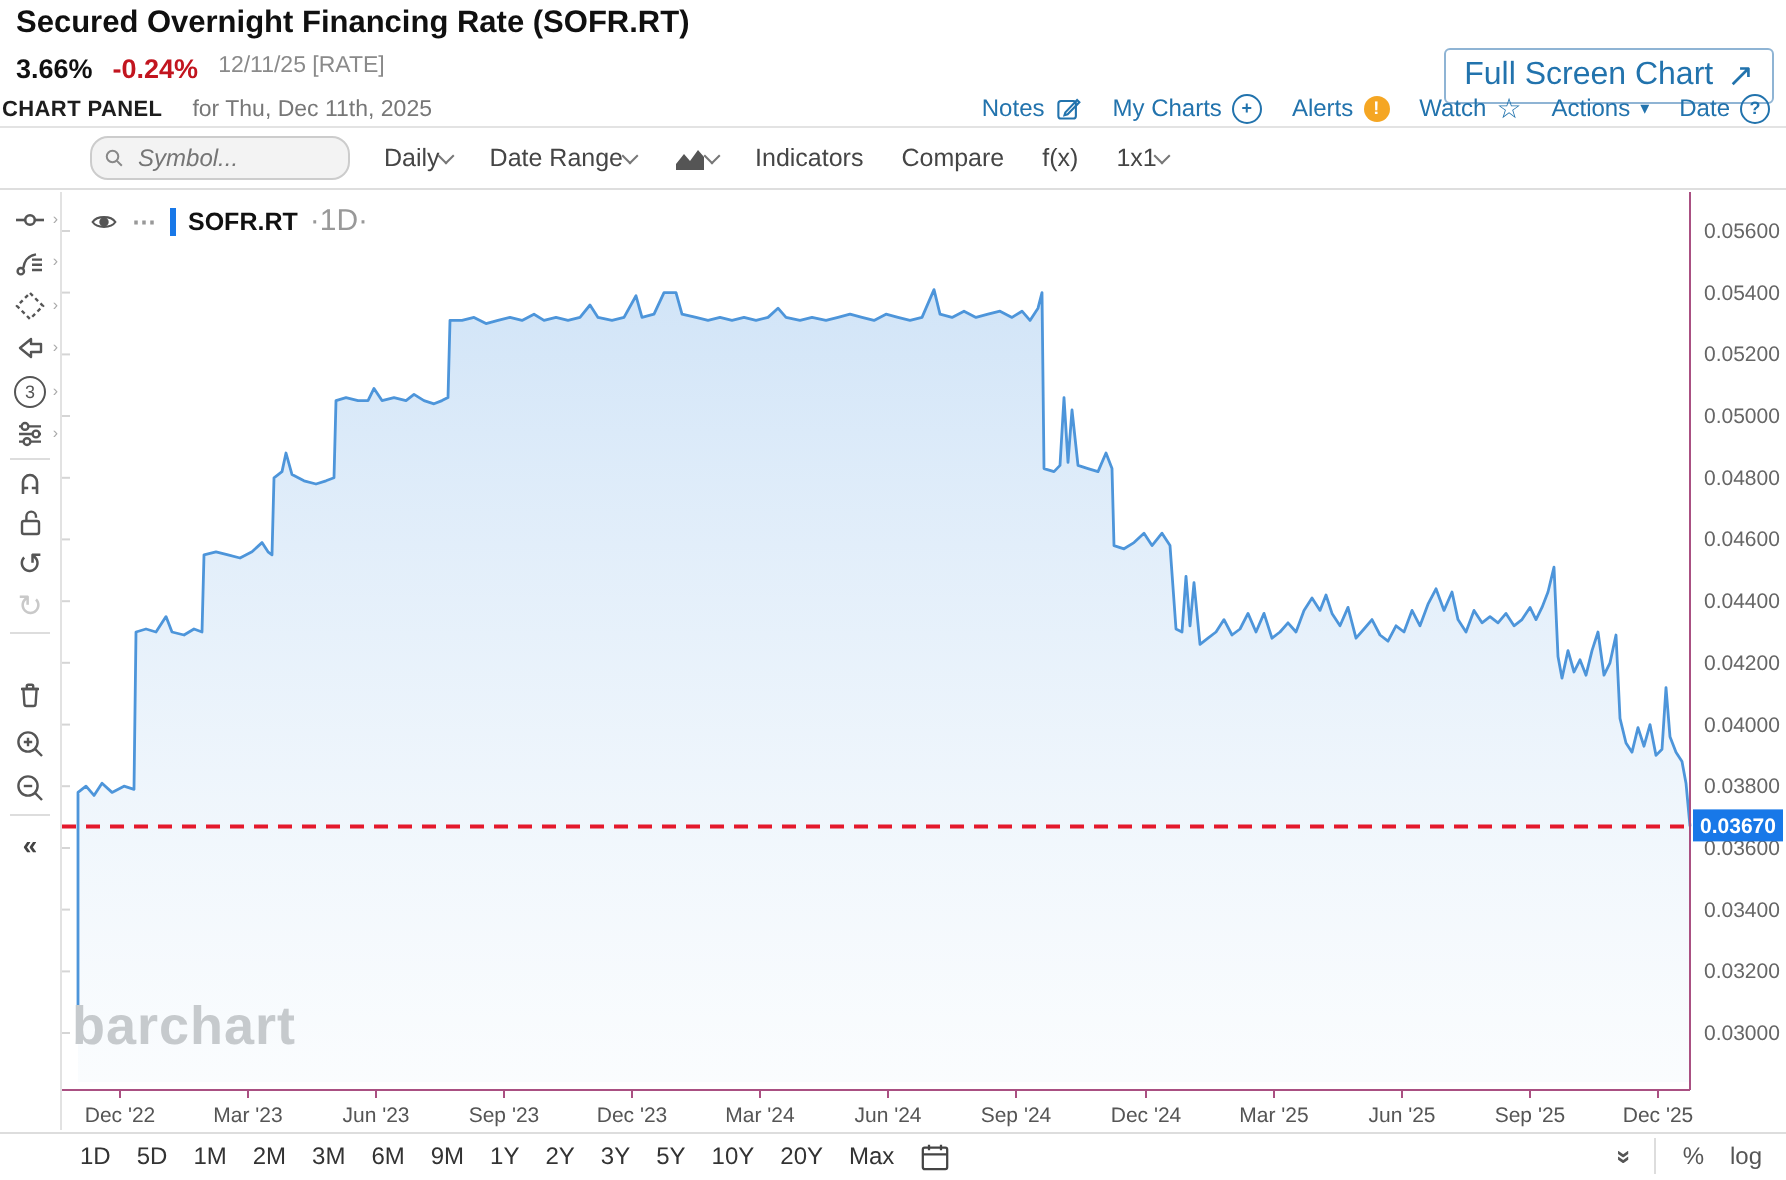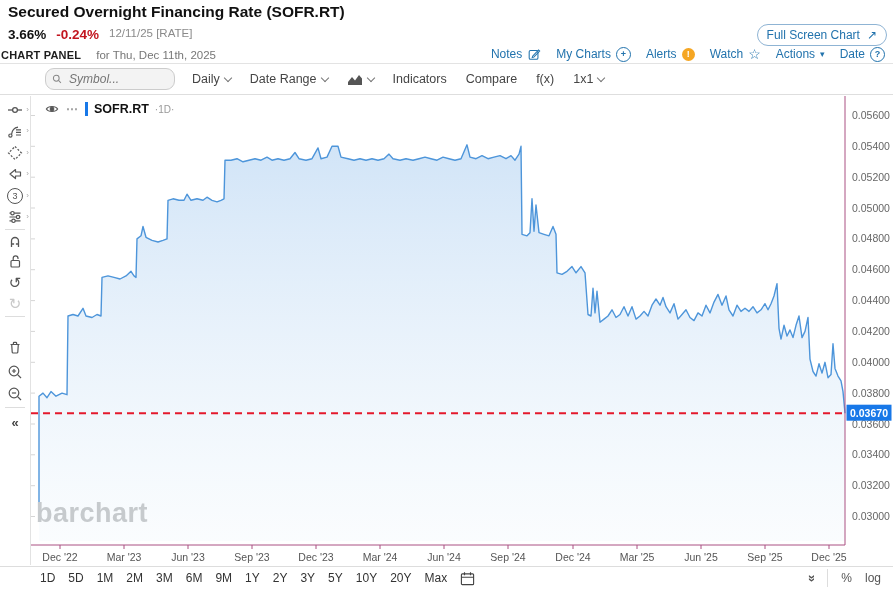--- a/index.html
+++ b/index.html
@@ -5,51 +5,51 @@
   html,body{margin:0;padding:0}
   body{width:893px;height:590px;position:relative;overflow:hidden;background:#fff;
        font-family:"Liberation Sans",sans-serif;color:#222;font-size:12px}
   .abs{position:absolute}
   
   #page-title{left:8px;top:3px;font-size:15.5px;font-weight:bold;color:#101010}
   #price-row{left:8px;top:27px;display:flex;align-items:flex-start;gap:10px}
   #last-price{font-weight:bold;font-size:13.5px;color:#111}
   #price-change{font-weight:bold;font-size:13.5px;color:#c2151f}
   #quote-meta{color:#8a8a8a;font-size:11.5px}
-  #fullscreen-btn{right:6px;top:24px;border:1px solid #8fb4d4;border-radius:11px;background:#fff;
-      color:#2273ad;font-size:12px;padding:3px 9px;display:flex;align-items:center;gap:7px;cursor:pointer}
+  #fullscreen-btn{right:6px;top:24px;border:1px solid #8fb4d4;border-radius:3px;background:#fff;
+      color:#2273ad;font-size:16px;padding:3px 9px;display:flex;align-items:center;gap:7px;cursor:pointer}
   #panel-row{left:1px;top:49px;font-size:11.5px;color:#777;display:flex;gap:15px;align-items:baseline}
   #panel-label{font-weight:bold;color:#1d1d1d;font-size:11px;letter-spacing:.2px}
   #links-row{right:8px;top:46px;display:flex;gap:15px;align-items:center;color:#2273ad;font-size:12px}
   .hlink{display:flex;align-items:center;gap:5px;cursor:pointer}
   .circle-badge{width:13px;height:13px;border-radius:50%;display:inline-flex;align-items:center;justify-content:center;font-size:9px;font-weight:bold}
   .badge-orange{background:#f5a623;color:#fff}
   .badge-blue-line{border:1.2px solid #2273ad;color:#2273ad}
   #hdr-div{left:0;right:0;top:63px;border-top:1px solid #e3e3e3}
   
   #toolbar{left:0;right:0;top:64px;height:31px;border-bottom:1px solid #dedede;display:flex;align-items:center;padding-left:45px;box-sizing:border-box}
-  .tb-item{font-size:12.5px;color:#454545;margin-right:19px;display:flex;align-items:center;gap:5px;cursor:pointer;white-space:nowrap}
+  .tb-item{font-size:12.5px;color:#454545;margin-right:19px;display:flex;align-items:center;gap:0;cursor:pointer;white-space:nowrap}
   #symbol-box{width:116px;height:20px;border:1px solid #ccc;border-radius:9px;background:#f3f3f3;display:flex;align-items:center;padding:0 6px;gap:5px;margin-right:17px}
   #symbol-box input{border:none;background:transparent;font-style:italic;font-size:12px;color:#8a8a8a;width:100%;outline:none;font-family:"Liberation Sans",sans-serif}
   .chevron{width:5px;height:5px;border-right:1.3px solid #777;border-bottom:1.3px solid #777;transform:rotate(45deg);display:inline-block;margin-top:-3px}
   #tb-right{margin-left:auto;display:flex;align-items:center;gap:15px;padding-right:10px;color:#454545}
   .vsep{width:1px;height:18px;background:#ddd}
   .rot90{display:inline-block;transform:rotate(90deg);font-size:13px;color:#444;font-weight:bold}
   .rotm90{display:inline-block;transform:rotate(-90deg);font-size:13px;color:#555;font-weight:bold}
   
   .side-btn{position:absolute;left:2px;width:26px;height:20px;display:flex;align-items:center;justify-content:center;cursor:pointer}
   .side-btn .chev{position:absolute;right:-1px;top:5px;font-size:8px;color:#aaa}
   .side-div{position:absolute;left:5px;width:20px;border-top:1px solid #ddd}
   #side-sep{left:30px;top:96px;height:469px;border-left:1px solid #e2e2e2}
   .uglyph{font-size:14px;color:#555;line-height:1}
   
   #legend{left:44px;top:102px;display:flex;align-items:center;gap:6px}
   #series-bar{width:3px;height:14px;background:#1878e8}
   #legend-symbol{font-weight:bold;font-size:12.5px;color:#111}
-  #legend-period{color:#999;font-size:10px}
+  #legend-period{color:#999;font-size:15px}
   #legend-dots{color:#999;font-weight:bold;font-size:12px;letter-spacing:1px;cursor:pointer}
   #watermark{left:36px;top:498px;font-size:27px;font-weight:bold;color:#c6cacd;letter-spacing:.5px}
   
   #bottom-bar{left:0;right:0;top:566px;height:23px;border-top:1px solid #ddd;display:flex;align-items:center;padding:0 12px 0 40px;box-sizing:border-box;color:#333}
   .range-btn{border:none;background:none;font-family:"Liberation Sans",sans-serif;font-size:12px;color:#333;margin-right:13px;padding:0;cursor:pointer}
   #bottom-right{margin-left:auto;display:flex;align-items:center;gap:13px;color:#555}
   #chart-svg{left:0;top:0}
   svg text{font-family:"Liberation Sans",sans-serif}
 </style>
 </head>

